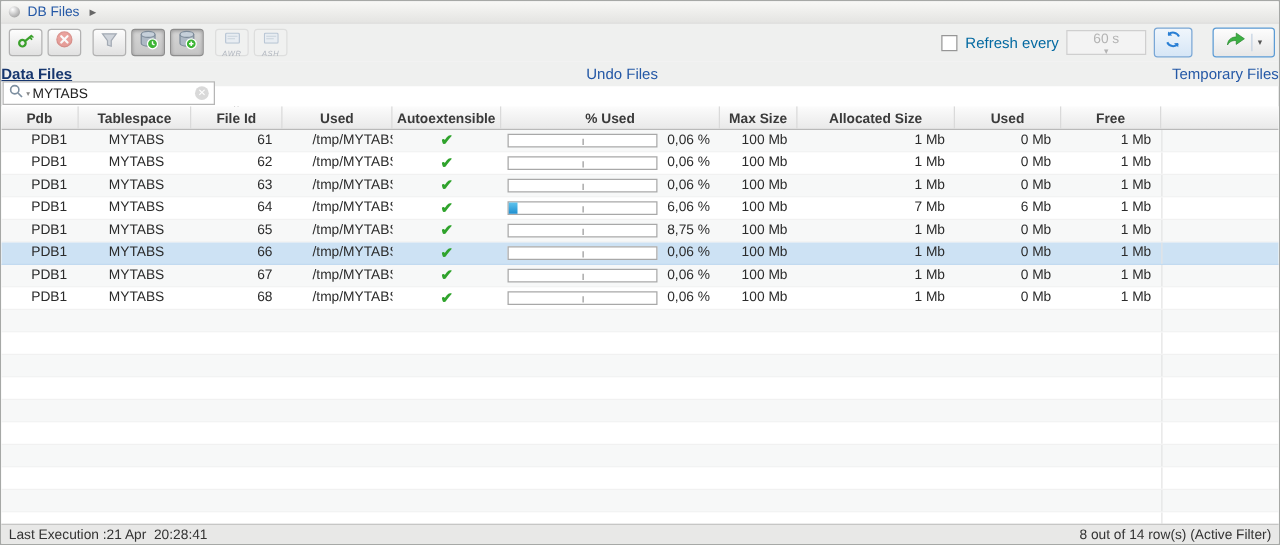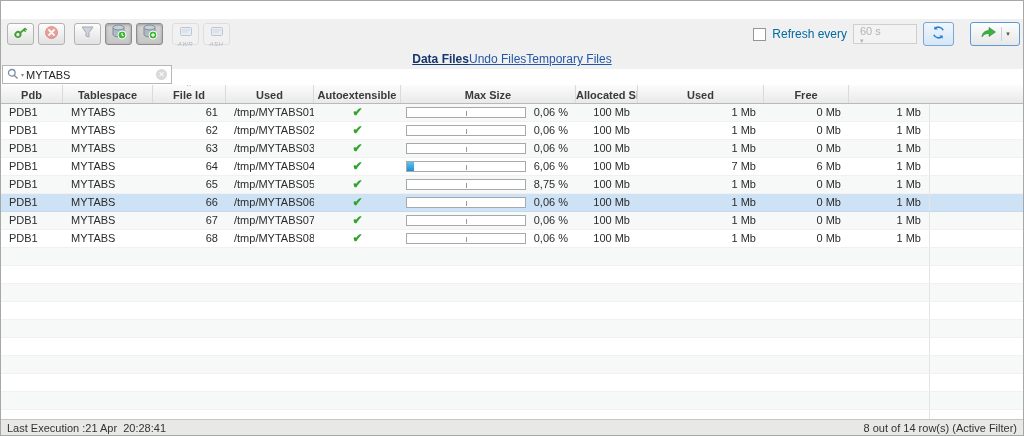--- a/index.html
+++ b/index.html
@@ -26,35 +26,35 @@
   .tb-btn.pressed { background:linear-gradient(#d6d6d6,#c6c6c6); border-color:#8d8d8d;
     box-shadow:inset 0 1px 3px rgba(0,0,0,.28); }
   .tb-btn.disabled { opacity:.55; background:#f2f2f2; border-color:#d0d0d0; }
   .tb-btn.gap { margin-left:5px; }
   .tb-label { font-size:6px; color:#7d8797; letter-spacing:.5px; line-height:6px; margin-top:1px; font-style:italic; }
 
   .toolbar-right { margin-left:auto; display:flex; align-items:center; gap:6px; }
   .checkbox { width:13px; height:13px; background:#fff; border:1px solid #969696; cursor:pointer; }
   .refresh-label { font-size:12px; color:#0369a1; }
   .interval-select { width:64px; height:20px; border:1px solid #cfcfcf; background:#f3f3f3;
-    color:#b3b3b3; font-size:11px; display:flex; align-items:flex-start; justify-content:space-between;
+    color:#b3b3b3; font-size:11px; display:flex; align-items:center; justify-content:space-between;
     padding:0 6px;flex-direction:column; }
   .refresh-btn { width:31px; height:24px; border:1px solid #79a7d6; border-radius:3px;
     background:linear-gradient(#f0f6fc,#d6e6f6); display:flex; align-items:center;
     justify-content:center; cursor:pointer; }
   .export-btn { width:50px; height:24px; border:1px solid #5b9bd5; border-radius:3px;
     background:linear-gradient(#fdfdfd,#e7e7e7); display:flex; align-items:center;
     justify-content:center; gap:4px; margin-left:10px; cursor:pointer; }
   .caret { font-size:7px; color:#555; }
   .sep-v { width:1px; height:14px; background:#c3d2e2; }
 
   
   .tabs-row { position:absolute; top:48px; left:0; right:0; height:20px; background:#eff0ef;
-    display:flex; justify-content:center; align-items:center; }
-  .tab { font-size:12px; color:#2458a6; cursor:pointer;text-decoration:underline; }
+    display:flex; justify-content:space-between; align-items:center; gap:22px; }
+  .tab { font-size:12px; color:#2458a6; cursor:pointer; }
   .tab.active { color:#16366e; font-weight:bold; text-decoration:underline; }
 
   
   .search-box { position:absolute; top:64px; left:1px; width:170px; height:19px; background:#fff;
     border:1px solid #b6b6b6; display:flex; align-items:center; padding:0 4px; gap:2px; z-index:5; }
   .search-input { border:none; outline:none; flex:1; font-size:11px; color:#222; background:transparent;
     font-family:"Liberation Sans", sans-serif; min-width:0; }
   .clear-btn { width:11px; height:11px; border-radius:50%; background:#d9d9d9; color:#fff;
     font-size:8px; line-height:11px; text-align:center; cursor:pointer; flex:none; }
   .search-caret { font-size:6px; color:#888; }
@@ -67,21 +67,21 @@
   .th { position:relative; font-size:11px; font-weight:bold; color:#3a3a3a; text-align:center;
     padding-top:3px; line-height:14px; border-right:1px solid #dadada; overflow:hidden;
     white-space:nowrap; cursor:pointer; }
   .th:last-child { border-right:none; }
   .sort-caret { position:absolute; top:-2px; left:50%; transform:translateX(-50%);
     font-size:8px; line-height:6px; color:#8a8a8a; font-weight:normal; }
   .tr { height:18px; background:#fff; border-bottom:1px solid #f1f1f1; }
   .tr.shade { background:#f7f8f8; }
   .tr.selected { background:#cde2f4; border-bottom-color:#c2daf0; }
   .td { font-size:11px; color:#2b2b2b; line-height:17px; overflow:hidden; white-space:nowrap; }
-  .td.l { padding-left:8px; }
+  .td.l { padding-left:24px; }
   .td.r { text-align:right; padding-right:8px; }
   .td.c { text-align:center; }
   .td.last { border-left:1px solid #e4e4e4; }
   .check { color:#2fa32c; font-size:12px; font-weight:bold; }
   .pct-cell { position:relative; }
   .bar { position:absolute; left:5px; top:3px; width:120px; height:11px;
     border:1px solid #a8a8a8; background:#fff; }
   .bar-tick { position:absolute; left:50%; top:3px; width:1px; height:5px; background:#9a9a9a; }
   .bar-fill { position:absolute; left:0; top:0; height:100%;
     background:linear-gradient(#5fc4ee,#1f8fd0); }
@@ -91,20 +91,25 @@
   .status-bar { position:absolute; left:0; right:0; bottom:0; height:16px; background:#e8e8e7;
     border-top:1px solid #c6c6c5; display:flex; justify-content:space-between; align-items:center;
     padding:0 6px; font-size:11px; color:#333; }
   .status-left { white-space:pre; }
 </style>
 </head>
 <body>
 
 <div class="window">
 
+  <div class="breadcrumb-bar">
+    <span class="sphere"></span>
+    <span class="crumb">DB Files</span>
+    <span class="crumb-arrow">▶</span>
+  </div>
 
   <div class="toolbar">
     <div class="tb-btn">
       <span>
         <svg width="16" height="16" viewBox="0 0 16 16">
             <g transform="rotate(-40 8 8)">
           <circle cx="4" cy="8" r="2.6" fill="none" stroke="#3ba12c" stroke-width="1.8"></circle>
           <rect x="6.4" y="7.2" width="7.6" height="1.8" fill="#3ba12c"></rect>
           <rect x="11" y="8.6" width="1.4" height="2.2" fill="#3ba12c"></rect>
           <rect x="13" y="8.6" width="1.2" height="1.6" fill="#3ba12c"></rect>
@@ -213,20 +218,21 @@
     <span class="clear-btn">✕</span>
   </div>
 
   <div class="table">
     <div class="thead">
       <div class="th">Pdb</div>
       <div class="th">Tablespace</div>
       <div class="th"><span class="sort-caret">^</span><span>File Id</span></div>
       <div class="th">Used</div>
       <div class="th">Autoextensible</div>
+      <div class="th">% Used</div>
       <div class="th">Max Size</div>
       <div class="th">Allocated Size</div>
       <div class="th">Used</div>
       <div class="th">Free</div>
       <div class="th"></div>
     </div>
     <div>
         <div class="tr shade">
     <div class="td l">PDB1</div>
     <div class="td l">MYTABS</div>

